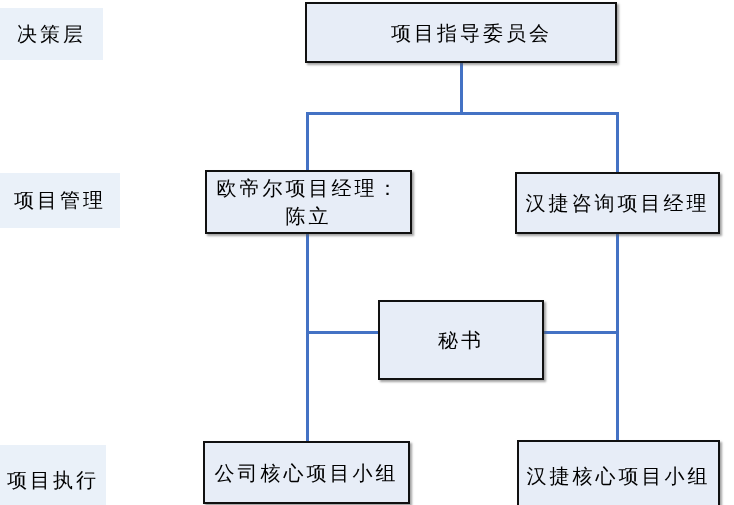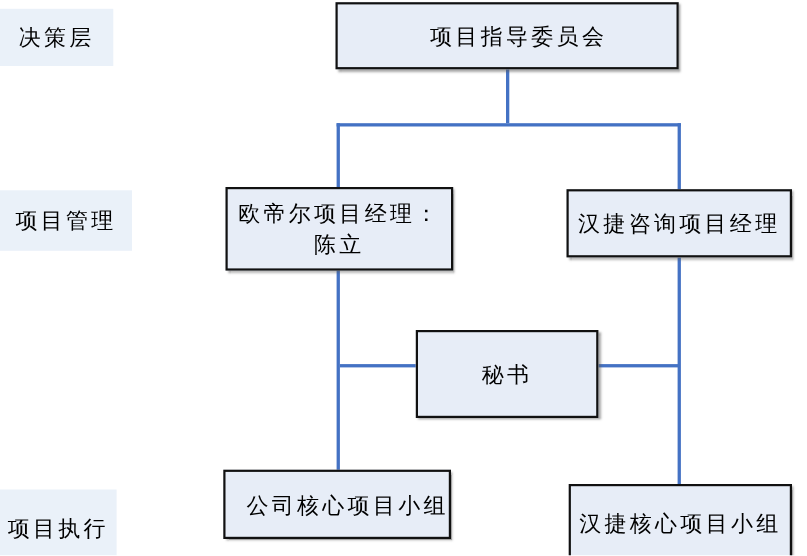--- a/index.html
+++ b/index.html
@@ -43,24 +43,24 @@
     text-align: center;
     font-size: 20px;
     letter-spacing: 3px;
   }
   .line {
     position: absolute;
     background: var(--line);
   }
   
   .n-steering   { left:305px; top:2px;   width:312px; height:61px;padding-left:21px; }
-  .n-mgr-left   { left:205px; top:170px; width:207px; height:76px; }
+  .n-mgr-left   { left:205px; top:170px; width:207px; height:64px; }
   .n-mgr-right  { left:515px; top:172px; width:205px; height:62px;gap:32px; }
   .n-secretary  { left:378px; top:300px; width:166px; height:80px; }
-  .n-team-left  { left:203px; top:427px; width:207px; height:63px;align-items:flex-end; }
+  .n-team-left  { left:203px; top:441px; width:207px; height:63px; }
   .n-team-right { left:517px; top:440px; width:203px; height:72px; }
   
   .l-decision  { left:0; top:8px;   width:103px; height:52px; }
   .l-manage    { left:0; top:173px; width:120px; height:55px; }
   .l-execute   { left:0; top:445px; width:106px; height:70px; }
   
   .c-top-v        { left:460px; top:63px;  width:3px;   height:49px; }
   .c-main-h       { left:306px; top:112px; width:313px; height:3px; }
   .c-left-upper-v { left:306px; top:112px; width:3px;   height:58px; }
   .c-right-upper-v{ left:616px; top:112px; width:3px;   height:60px; }

